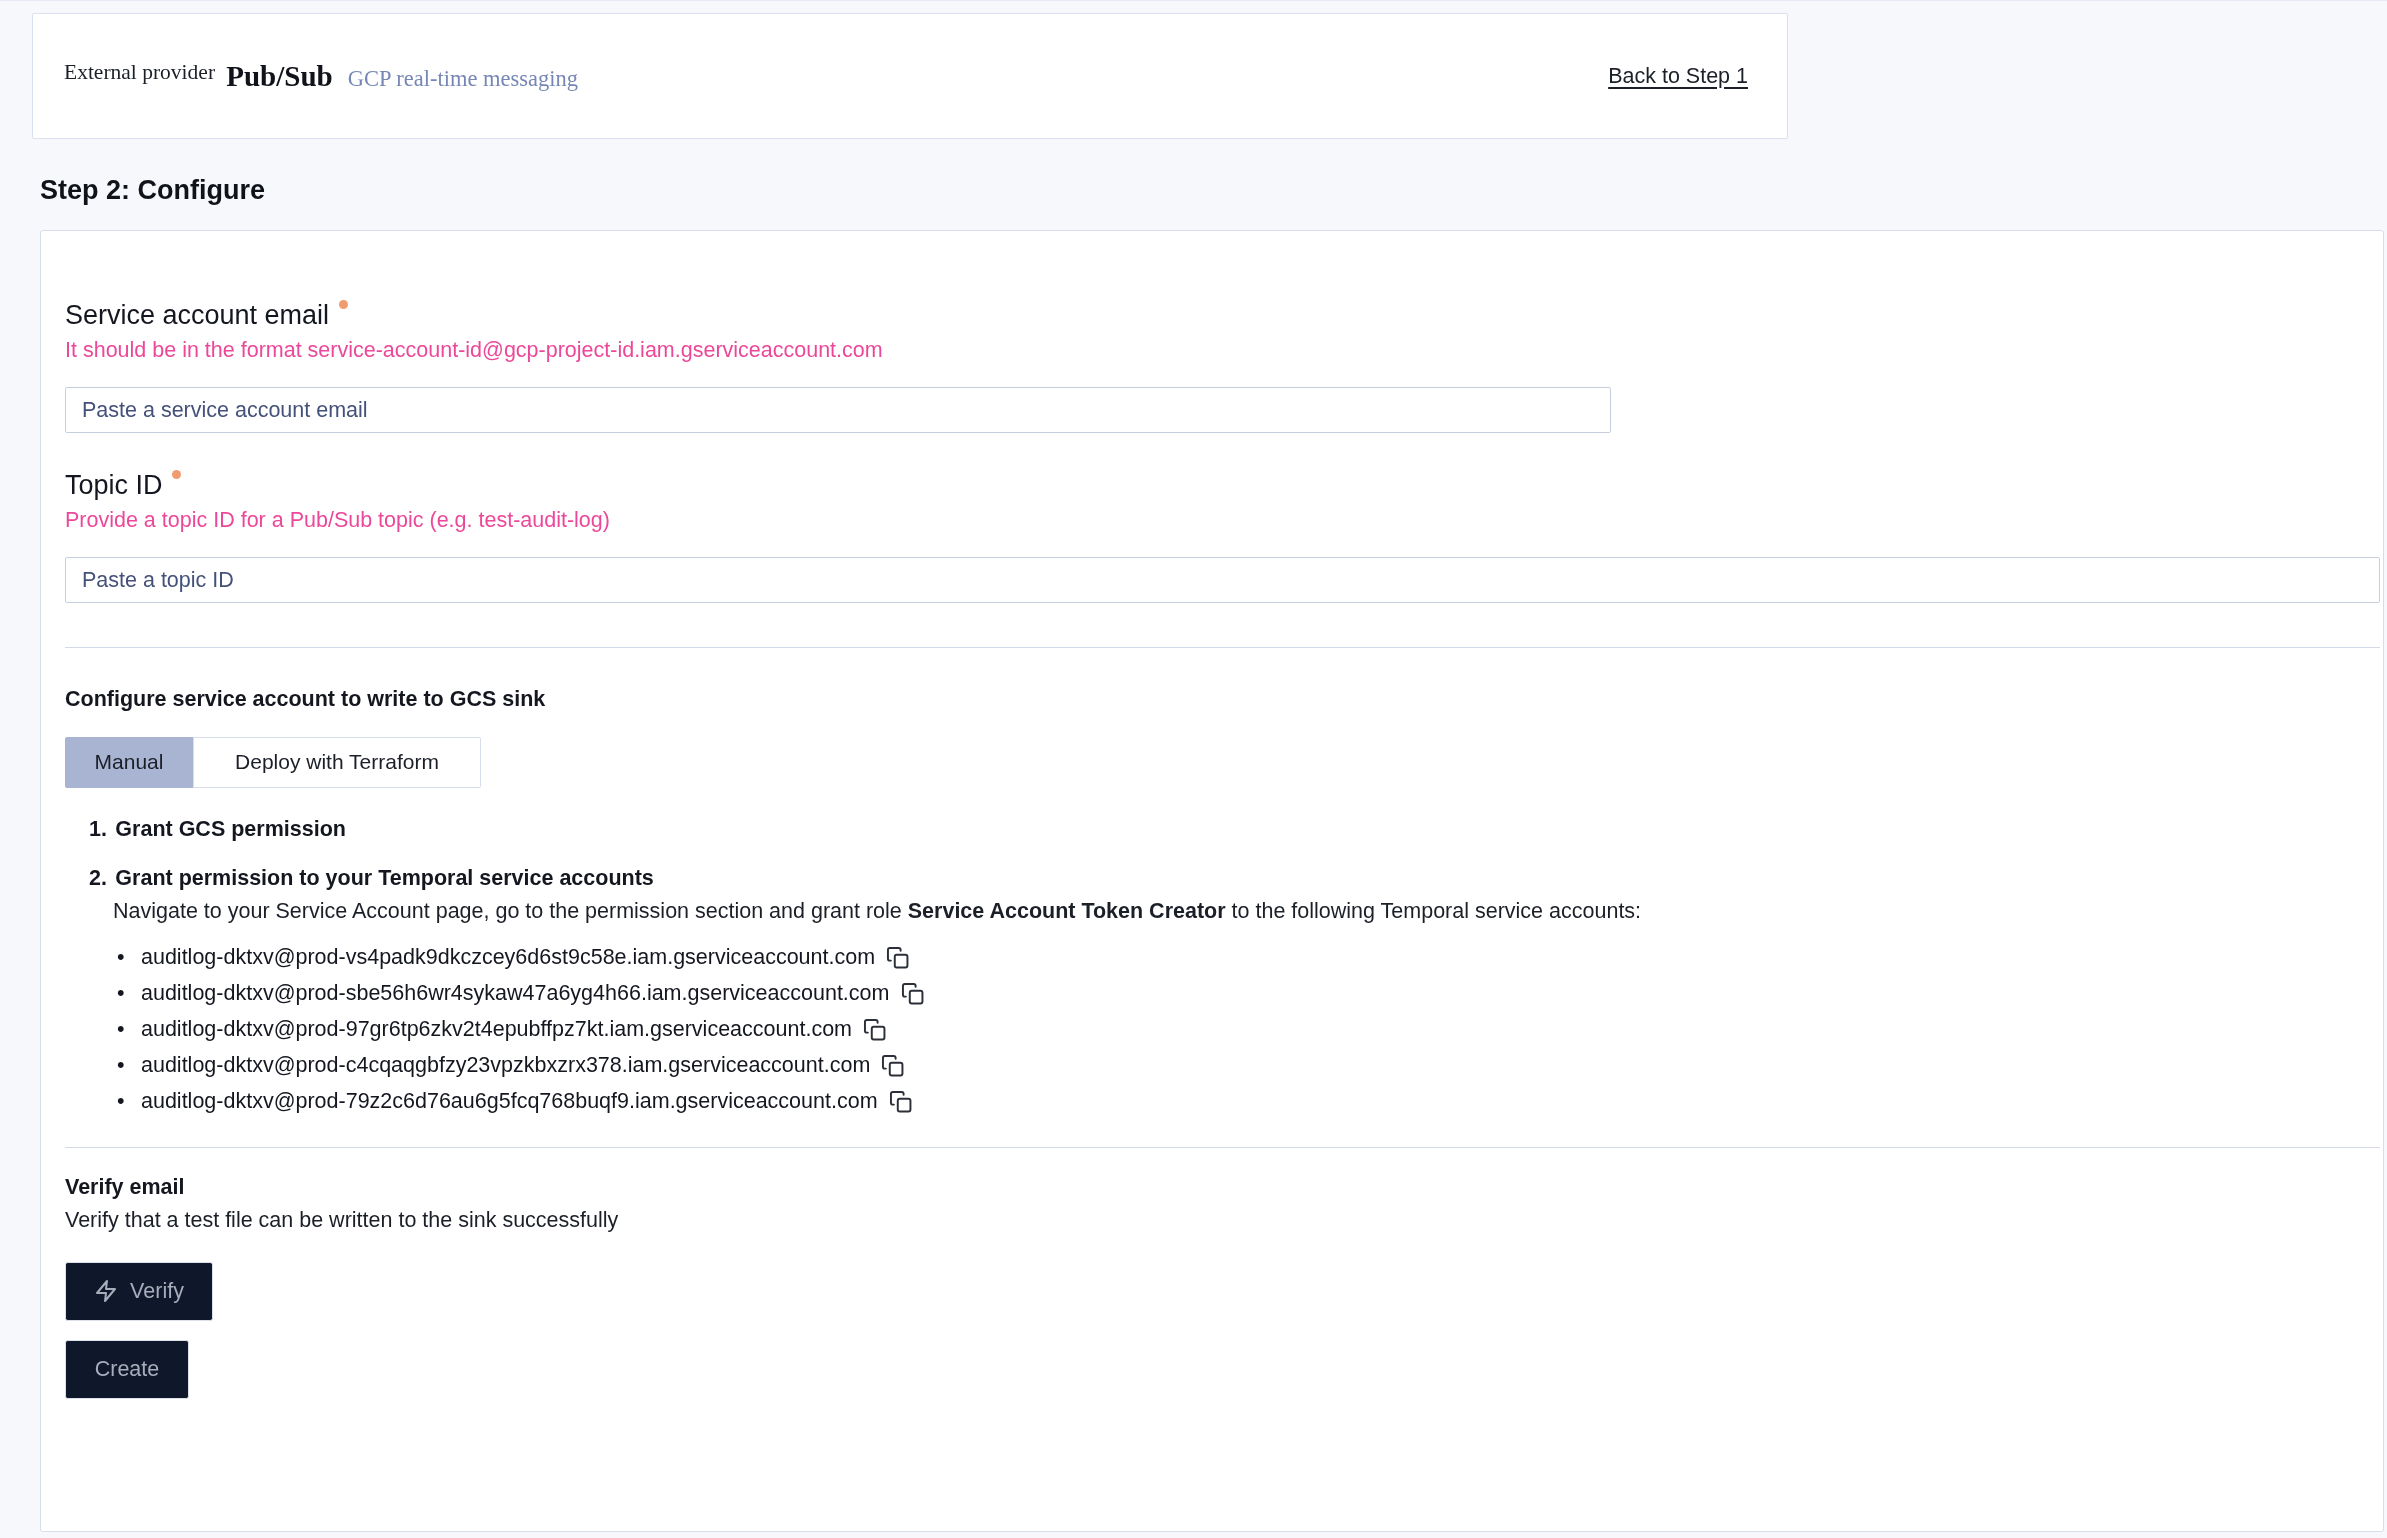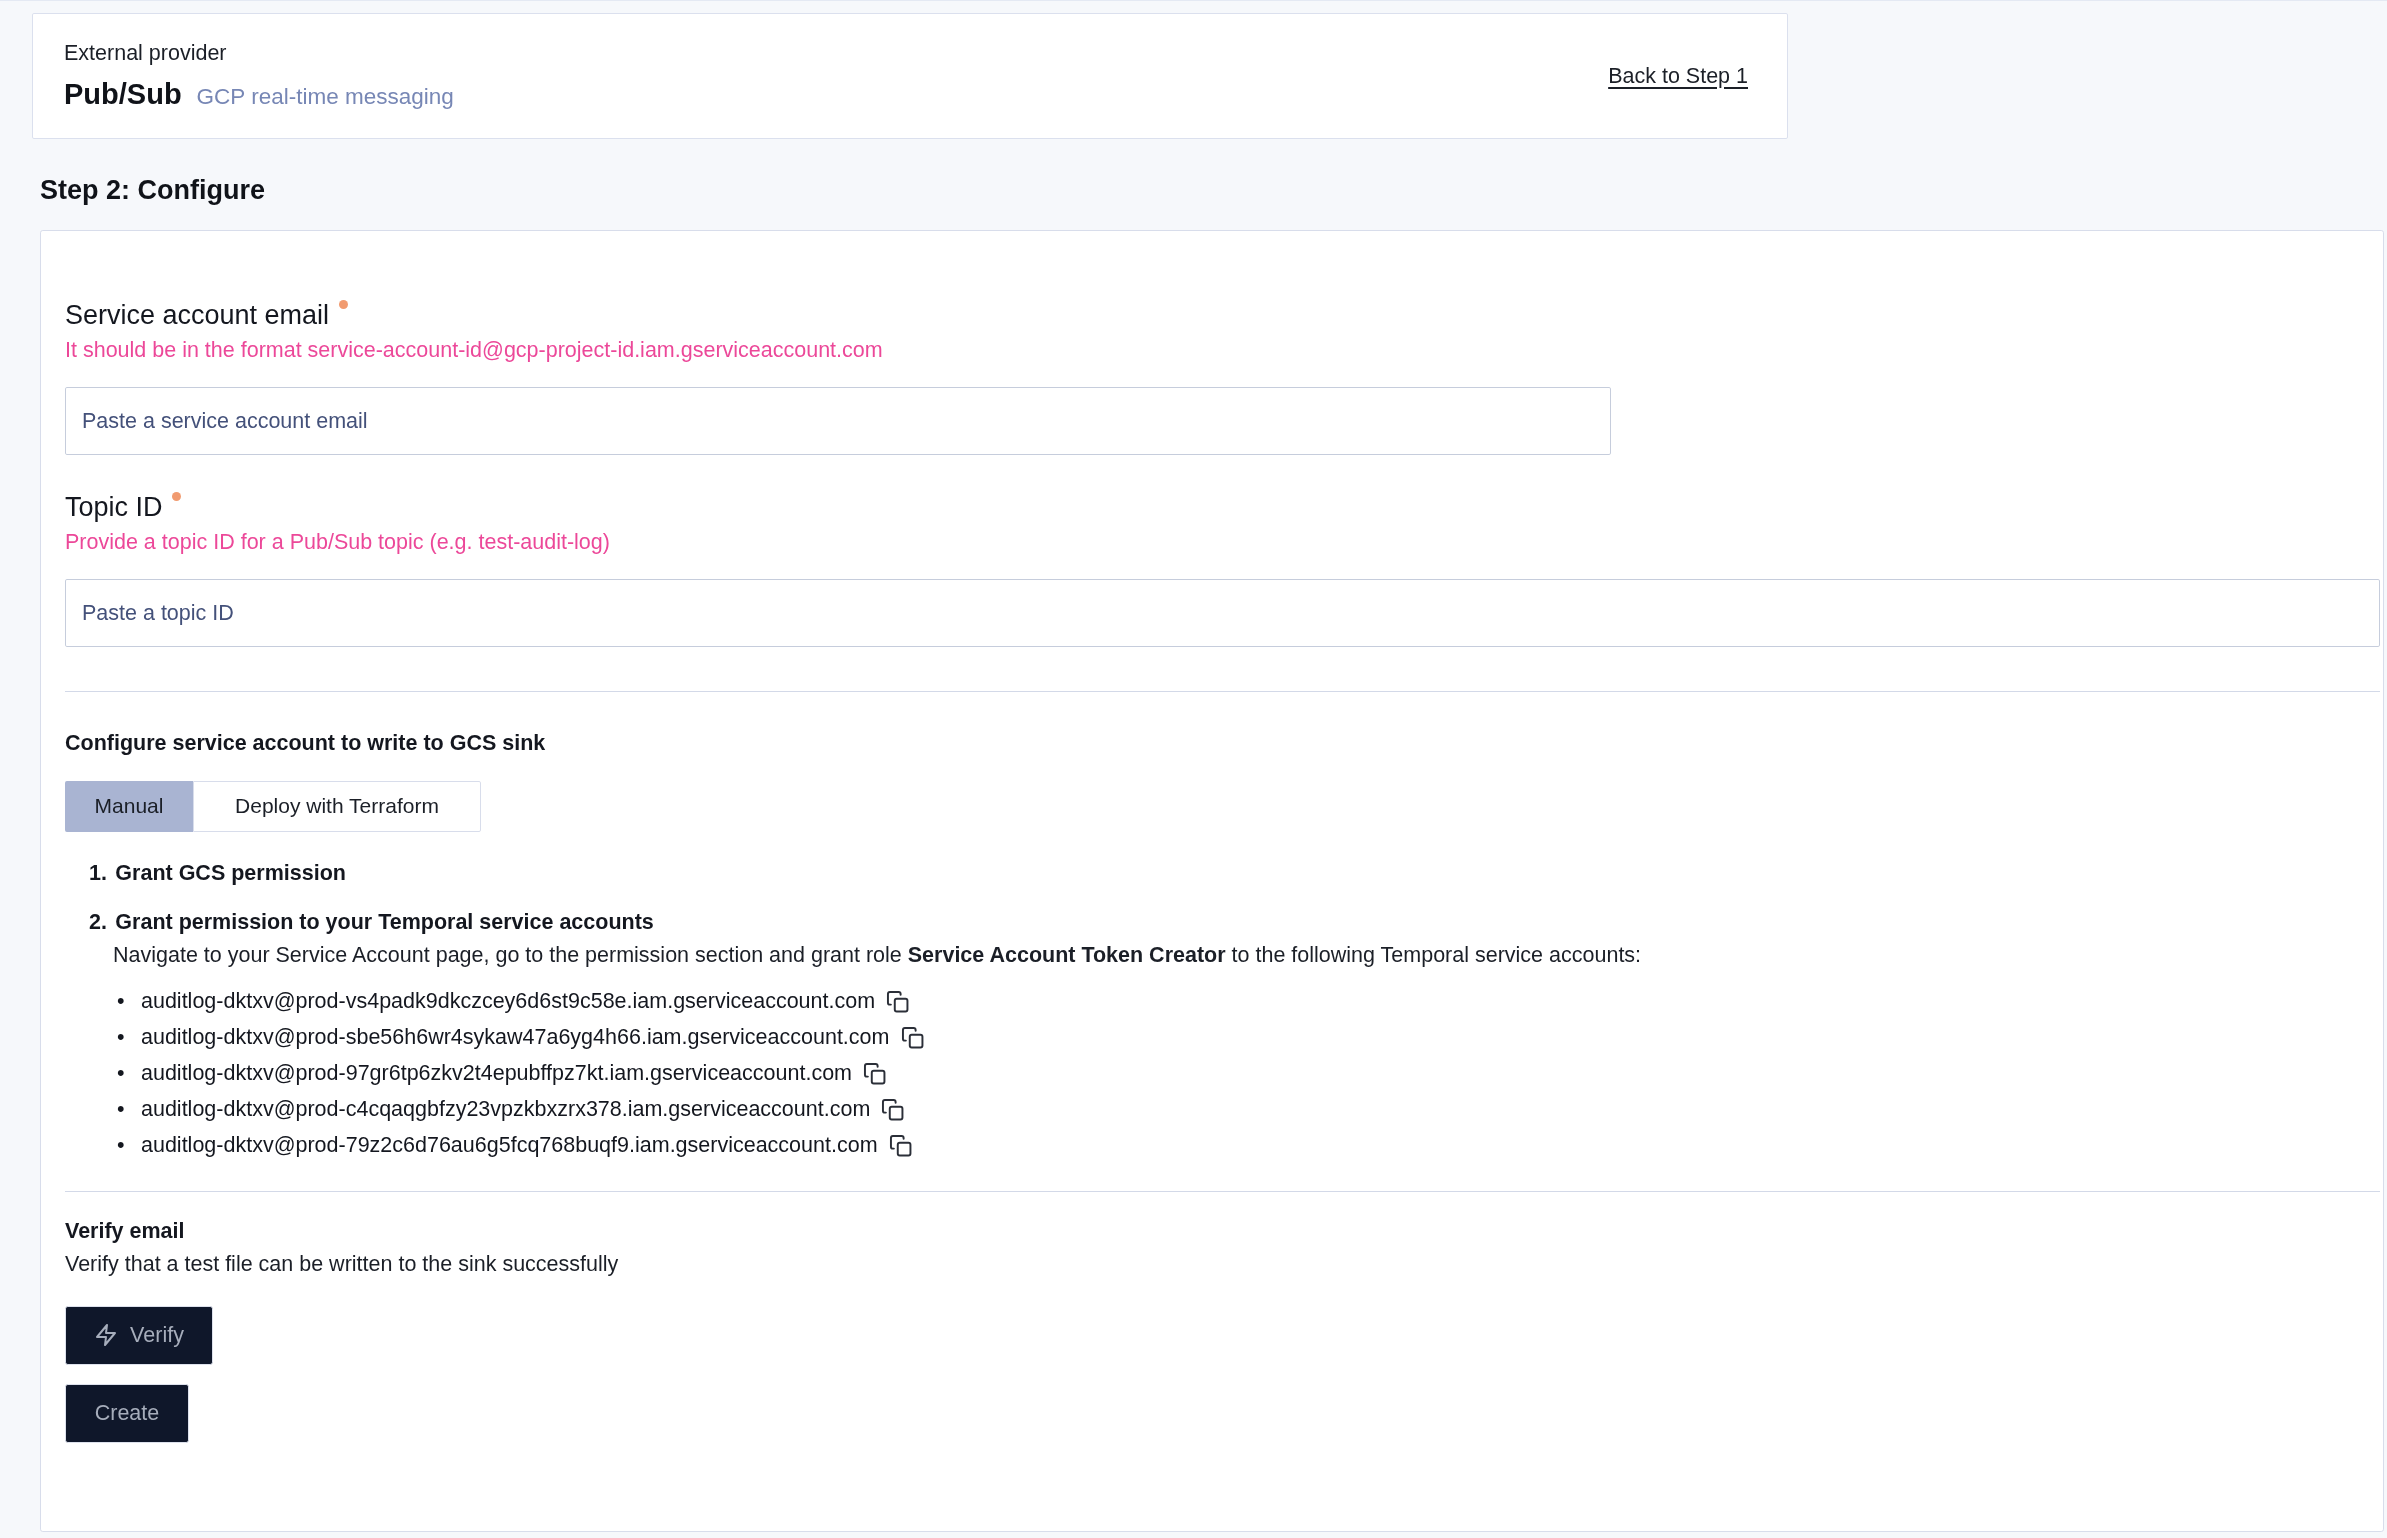--- a/index.html
+++ b/index.html
@@ -17,21 +17,21 @@
     width: 1756px;
     height: 126px;
     background: #ffffff;
     border: 0.9px solid #dbe0ee;
     border-radius: 1.9px;
     display: flex;
     justify-content: space-between;
     align-items: center;
     padding: 0 39px 0 31px;
   }
-  .provider-left { display: flex; flex-direction: column; gap: 11.2px; }
+  .provider-left { display: flex; flex-direction: row; gap: 11.2px; font-family: Liberation Serif, serif; }
   .eyebrow { font-size: 21.5px; color: #1b1f27; }
   .title-row { display: flex; align-items: baseline; gap: 15px; }
   .provider-title { font-size: 29px; font-weight: 700; color: #101319; }
   .provider-subtitle { font-size: 22.5px; color: #7787b5; }
   .back-link {
     font-size: 21.5px; font-weight: 500; color: #1b1f27;
     text-decoration: underline; text-underline-offset: 3.7px; cursor: pointer;
     white-space: nowrap;
   }
   
@@ -55,21 +55,21 @@
   }
   .info-row { display: flex; align-items: center; gap: 12px; }
   .info-title { font-size: 21.5px; font-weight: 600; color: #181c24; }
   .info-body { margin: 6.6px 0 0 40px; font-size: 21.5px; color: #181c24; }
   .icon-info { width: 28px; height: 28px; flex: 0 0 auto; }
   
   .field-label { margin-top: 37px; font-size: 27px; font-weight: 500; color: #14171f; display: flex; align-items: flex-start; }
   .req-dot { display: inline-block; width: 9.4px; height: 9.4px; border-radius: 50%; background: #f19b70; margin-left: 9.4px; }
   .field-helper { margin-top: 7px; font-size: 21.5px; color: #ec4899; }
   .text-input {
-    display: block; margin-top: 24px; height: 68px;
+    display: block; margin-top: 24px; height: 46px;
     border: 0.9px solid #c6cddc; border-radius: 1.9px;
     padding: 0 16px; font-size: 21.5px; color: #44517a;
     font-family: "Liberation Sans", sans-serif;
     background: #ffffff; outline: none;
   }
   .text-input::placeholder { color: #44517a; opacity: 1; }
   .input-email { width: 1546px; }
   .input-topic { width: 2315px; }
   .divider { width: 2315px; height: 0.9px; background: #d3d9e8; border: 0; }
   .divider-1 { margin-top: 44px; }

